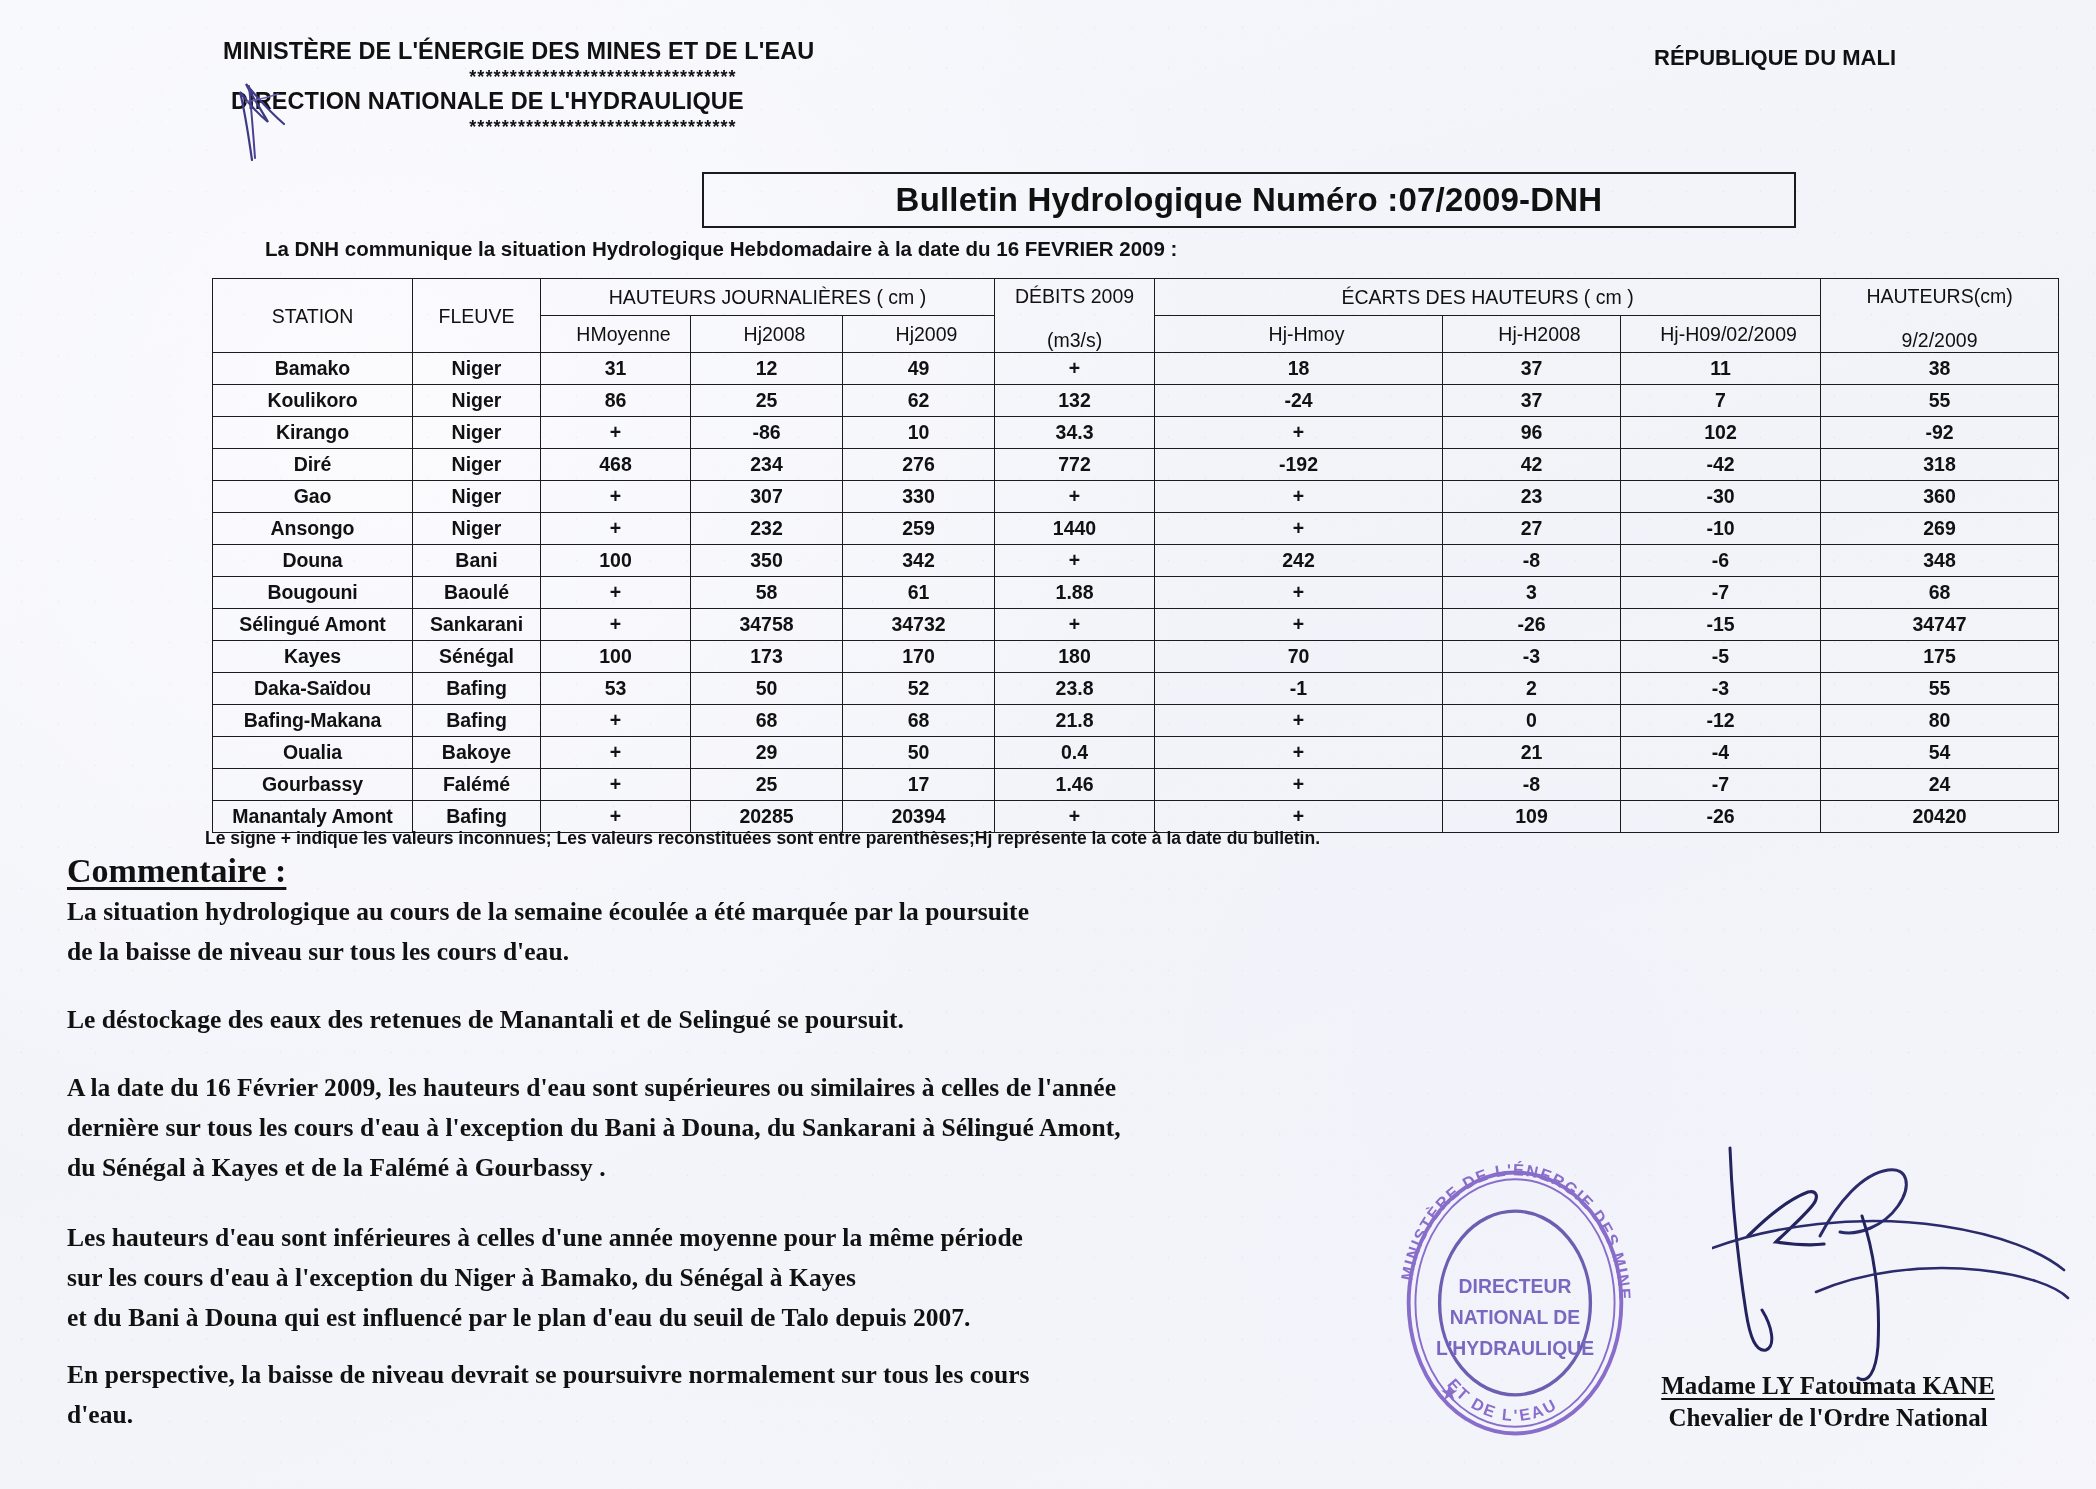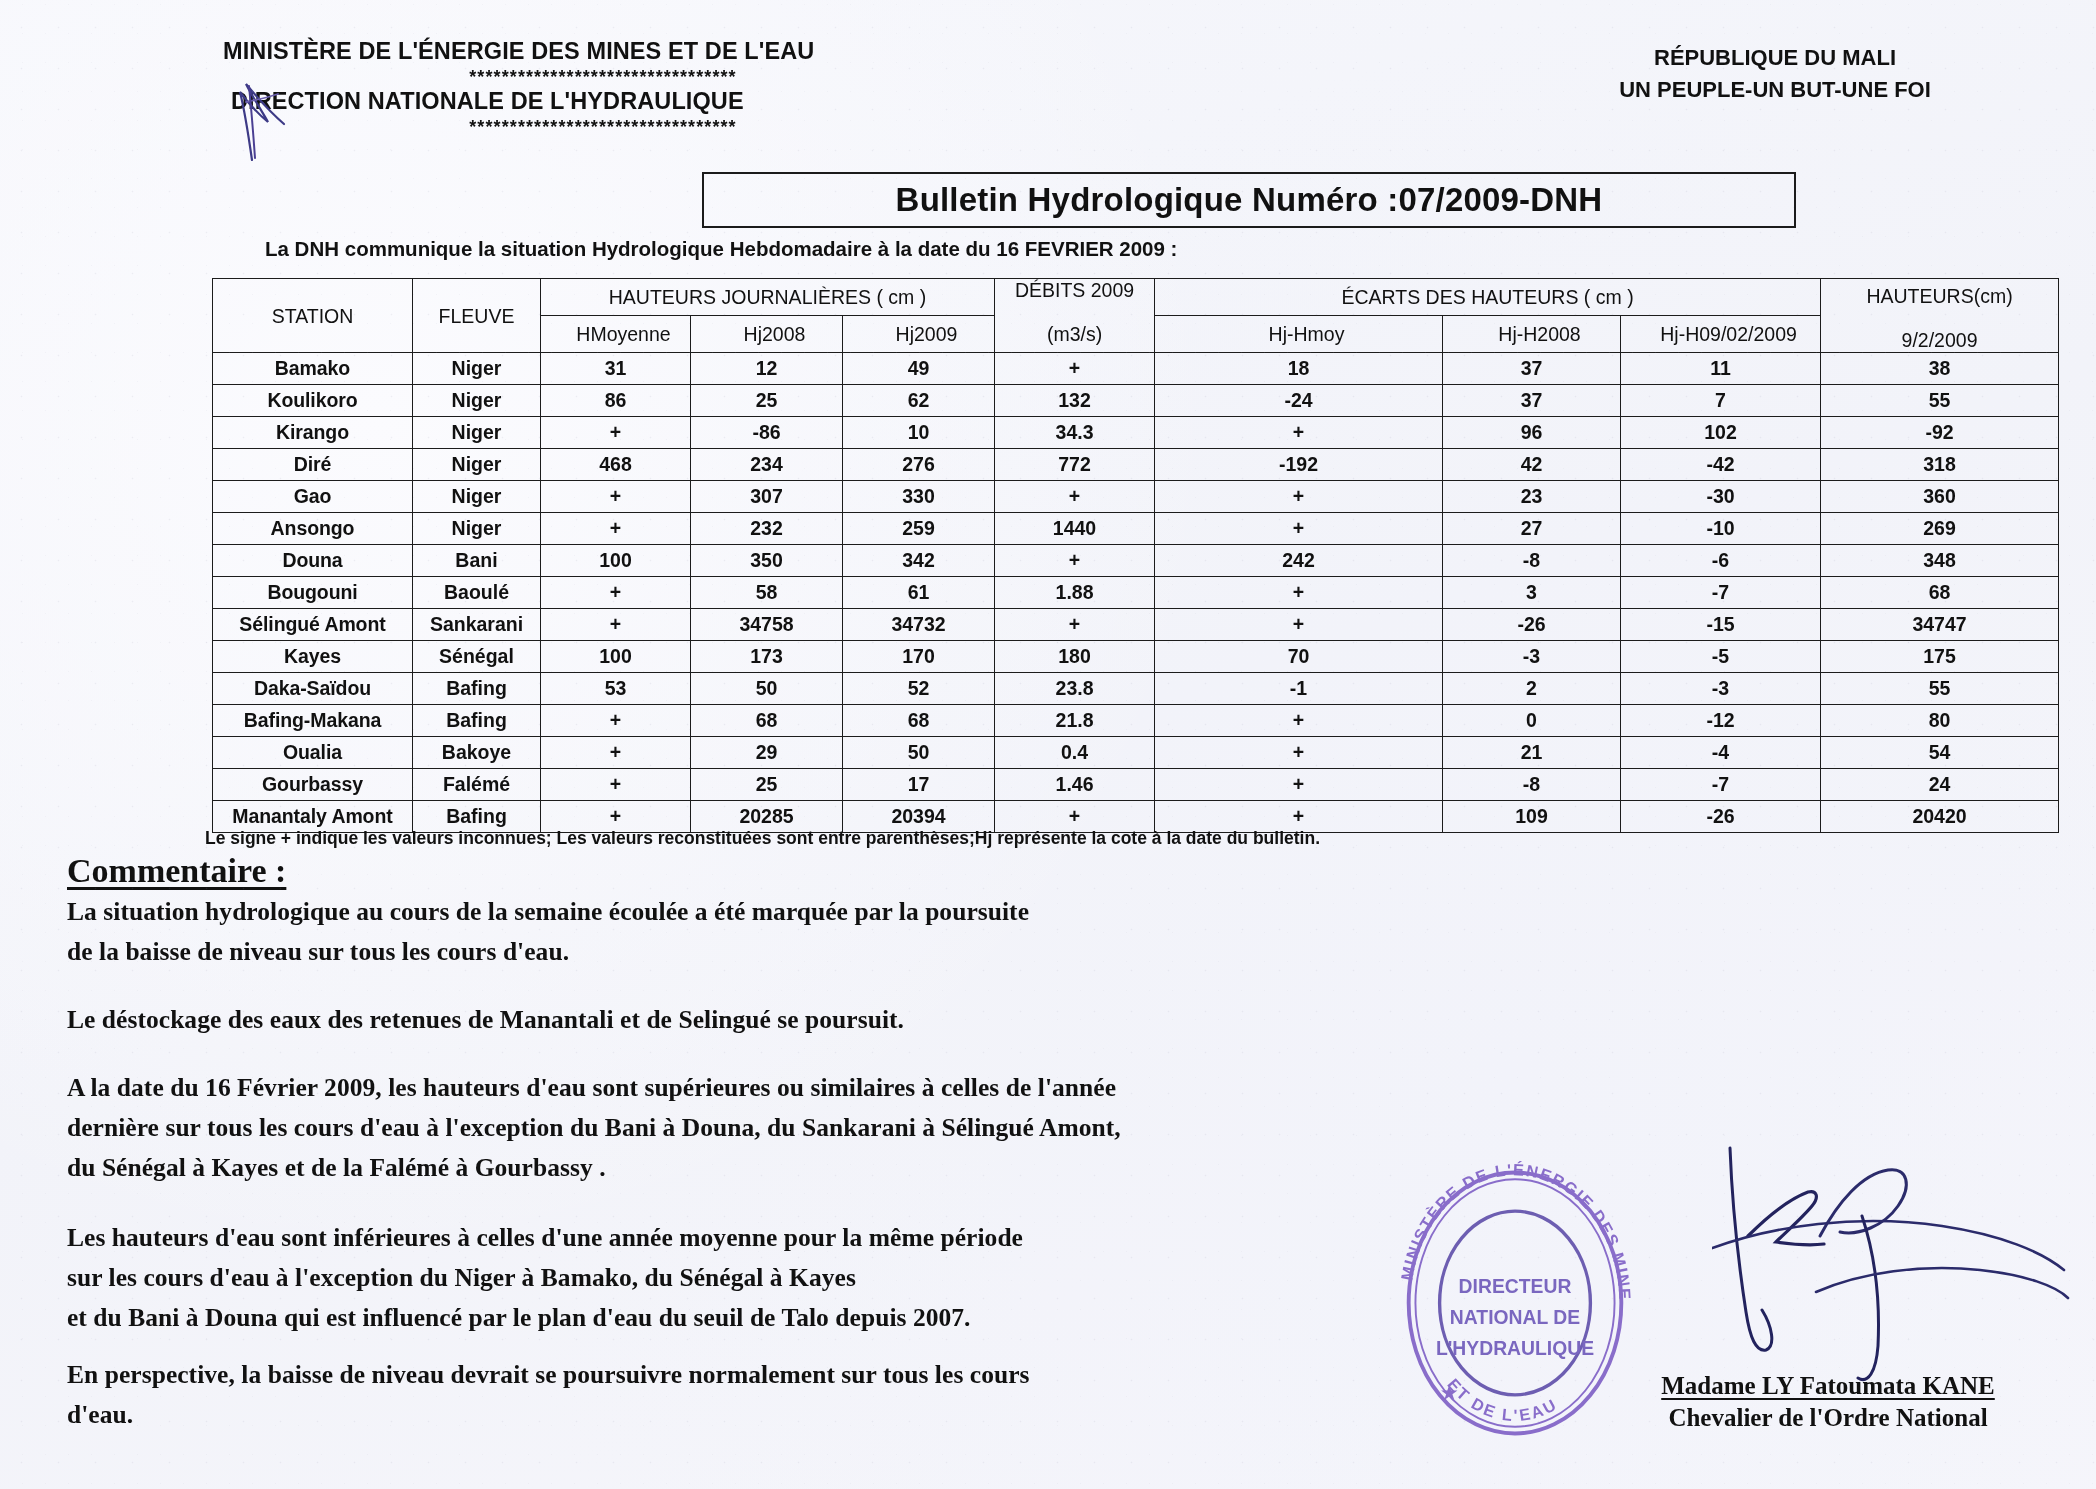--- a/index.html
+++ b/index.html
@@ -256,21 +256,20 @@
   </div>
 
   <svg class="paraph" viewBox="0 0 90 90">
     <path d="M30 88 C26 60, 22 36, 18 20 C24 28, 34 40, 46 50 C38 36, 30 24, 24 12 C34 24, 48 40, 62 52" fill="none" stroke="#3d3a86" stroke-width="2.2" stroke-linecap="round"></path>
     <path d="M24 30 C34 28, 44 26, 56 22" fill="none" stroke="#6b5fae" stroke-width="1.8" stroke-linecap="round"></path>
     <path d="M33 86 C31 58, 29 34, 27 14" fill="none" stroke="#4a3f92" stroke-width="2" stroke-linecap="round"></path>
   </svg>
 
   <div class="hdr-right">
     <div>RÉPUBLIQUE DU MALI</div>
-    <div>UN PEUPLE-UN BUT-UNE FOI</div>
   </div>
 
   <div class="title-box">
     <span>Bulletin Hydrologique Numéro :07/2009-DNH</span>
   </div>
 
   <div class="subtitle">La DNH communique la situation Hydrologique Hebdomadaire à la date du 16 FEVRIER 2009 :</div>
 
   <div class="tbl-wrap">
     <table class="bulletin">
@@ -284,21 +283,21 @@
           <col class="c-hjhmoy">
           <col class="c-hjh2008">
         <col class="c-hjh0902">
           <col class="c-haut">
       </colgroup>
       <thead>
         <tr class="h1">
           <th rowspan="2">STATION</th>
           <th rowspan="2">FLEUVE</th>
           <th colspan="3">HAUTEURS JOURNALIÈRES  ( cm )</th>
-          <th rowspan="2" style="line-height:1.15;vertical-align:top;padding-top:0">
+          <th rowspan="2" style="line-height:1.15;vertical-align:top;padding-top:6px">
             <div>DÉBITS 2009</div>
             <div style="margin-top:22px">(m3/s)</div>
           </th>
           <th colspan="3">ÉCARTS  DES  HAUTEURS ( cm )</th>
           <th rowspan="2" style="line-height:1.15;vertical-align:top;padding-top:6px">
             <div>HAUTEURS(cm)</div>
             <div style="margin-top:22px">9/2/2009</div>
           </th>
         </tr>
         <tr class="h2">

